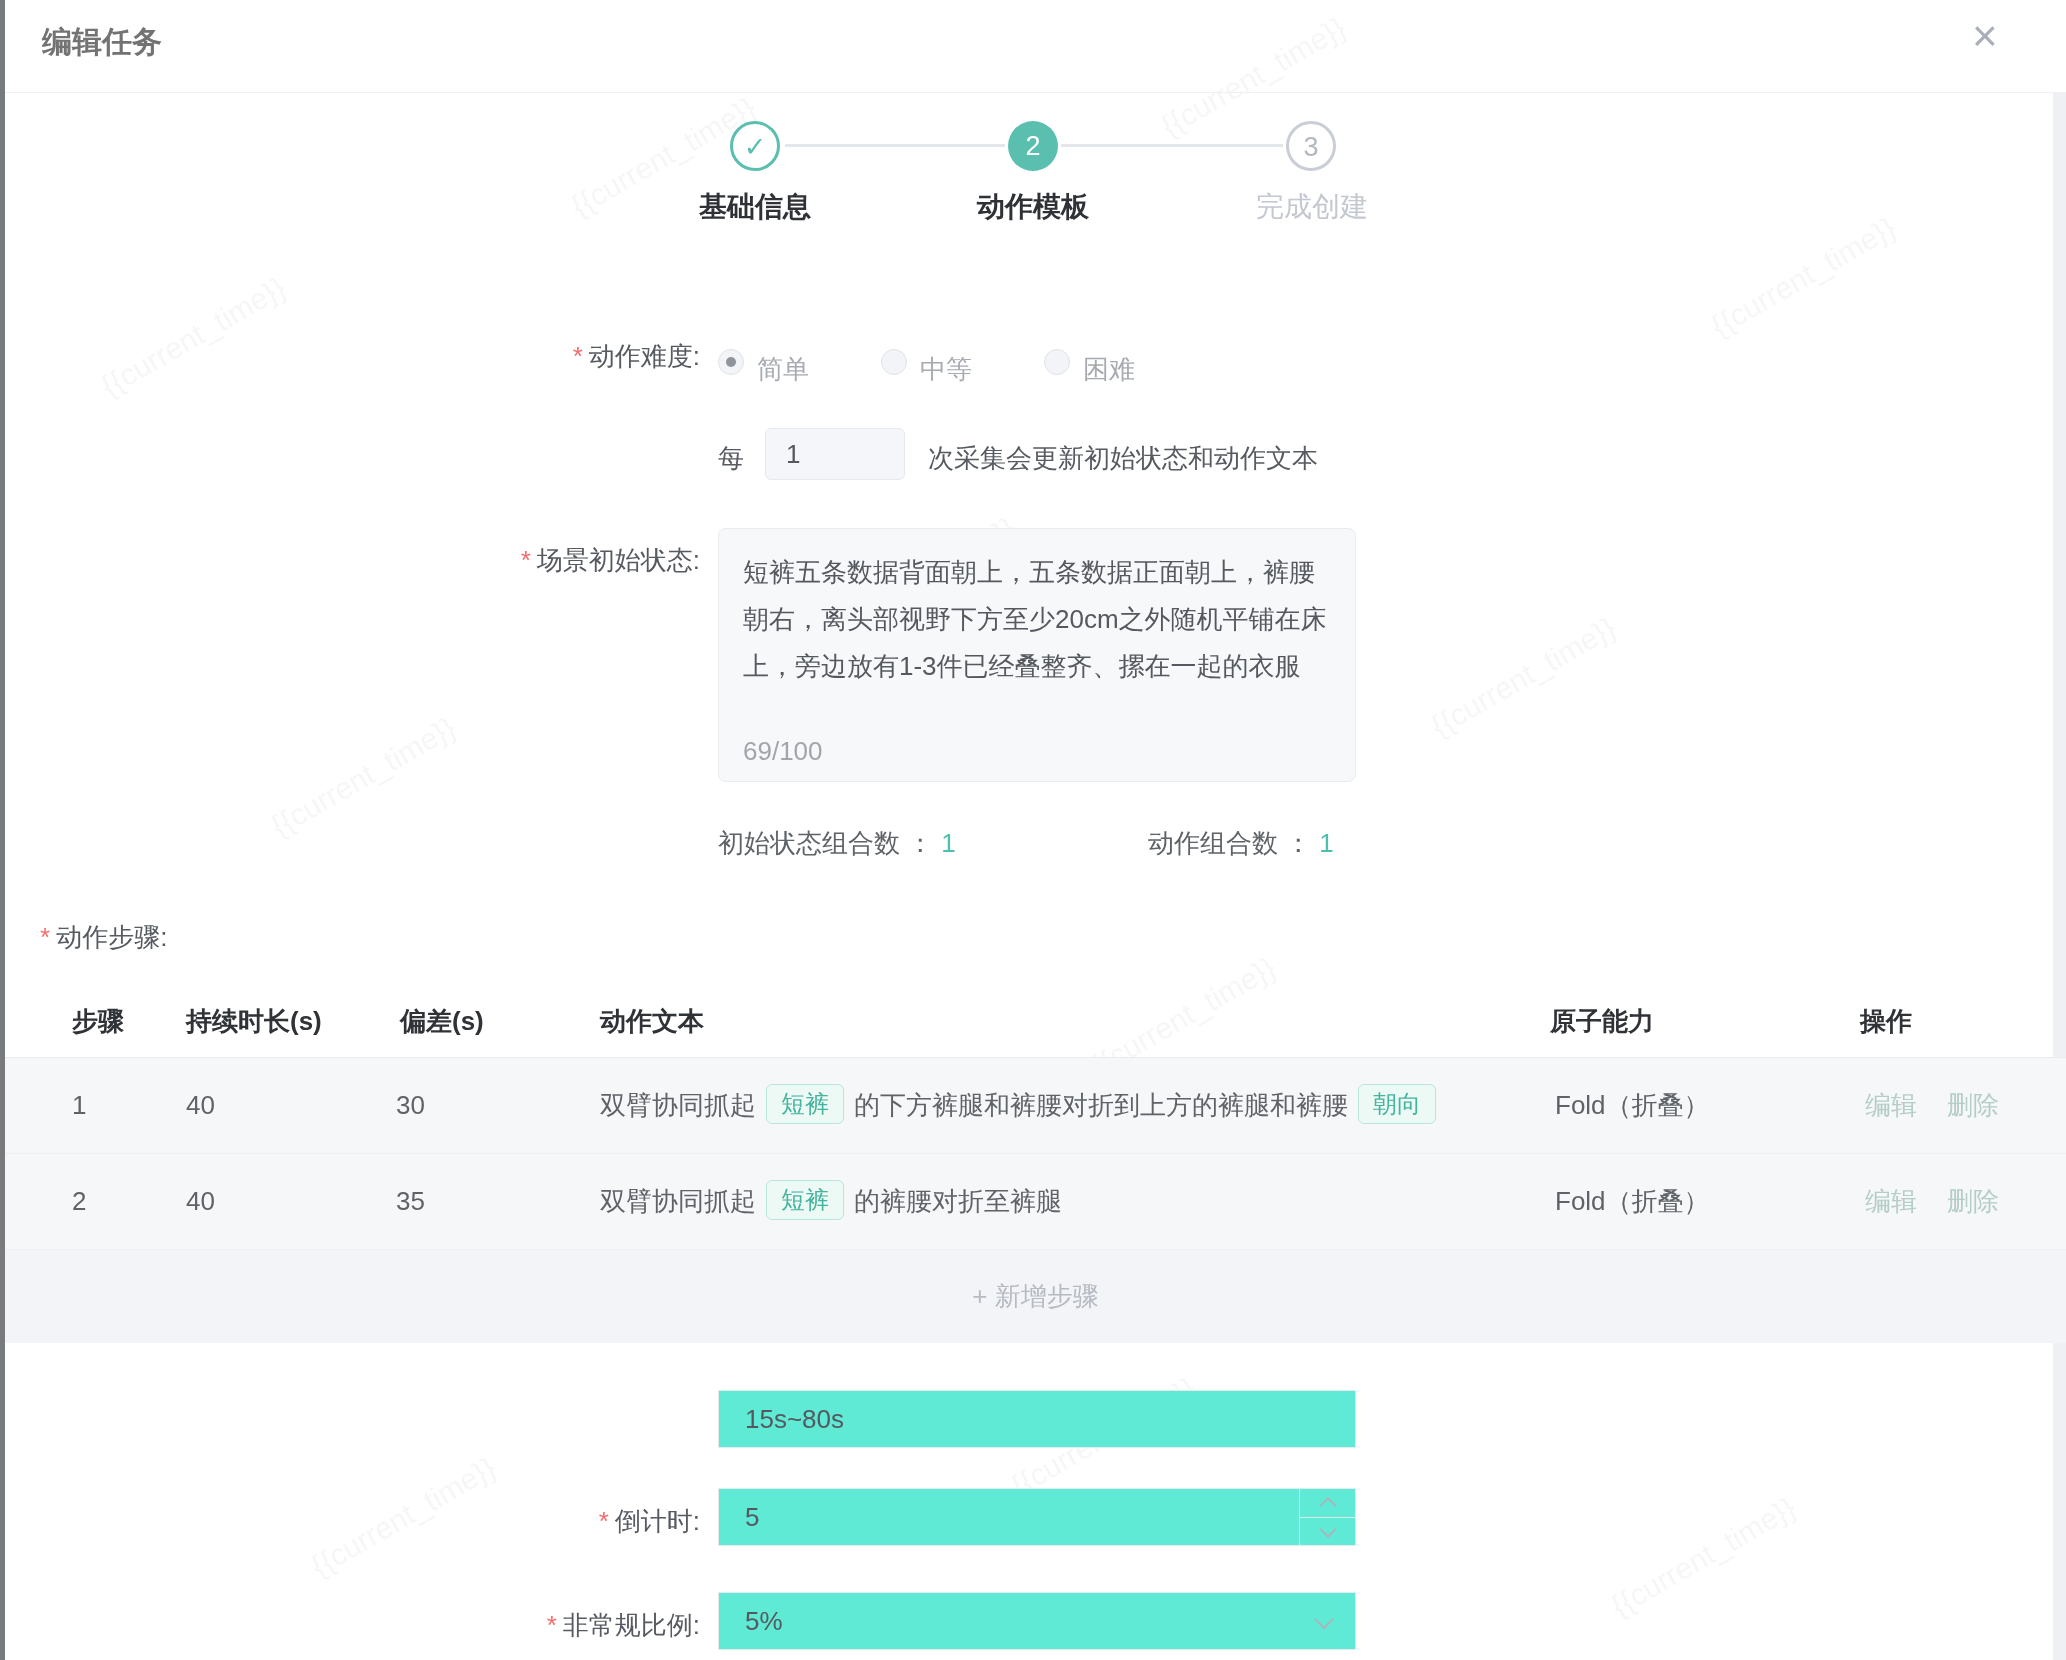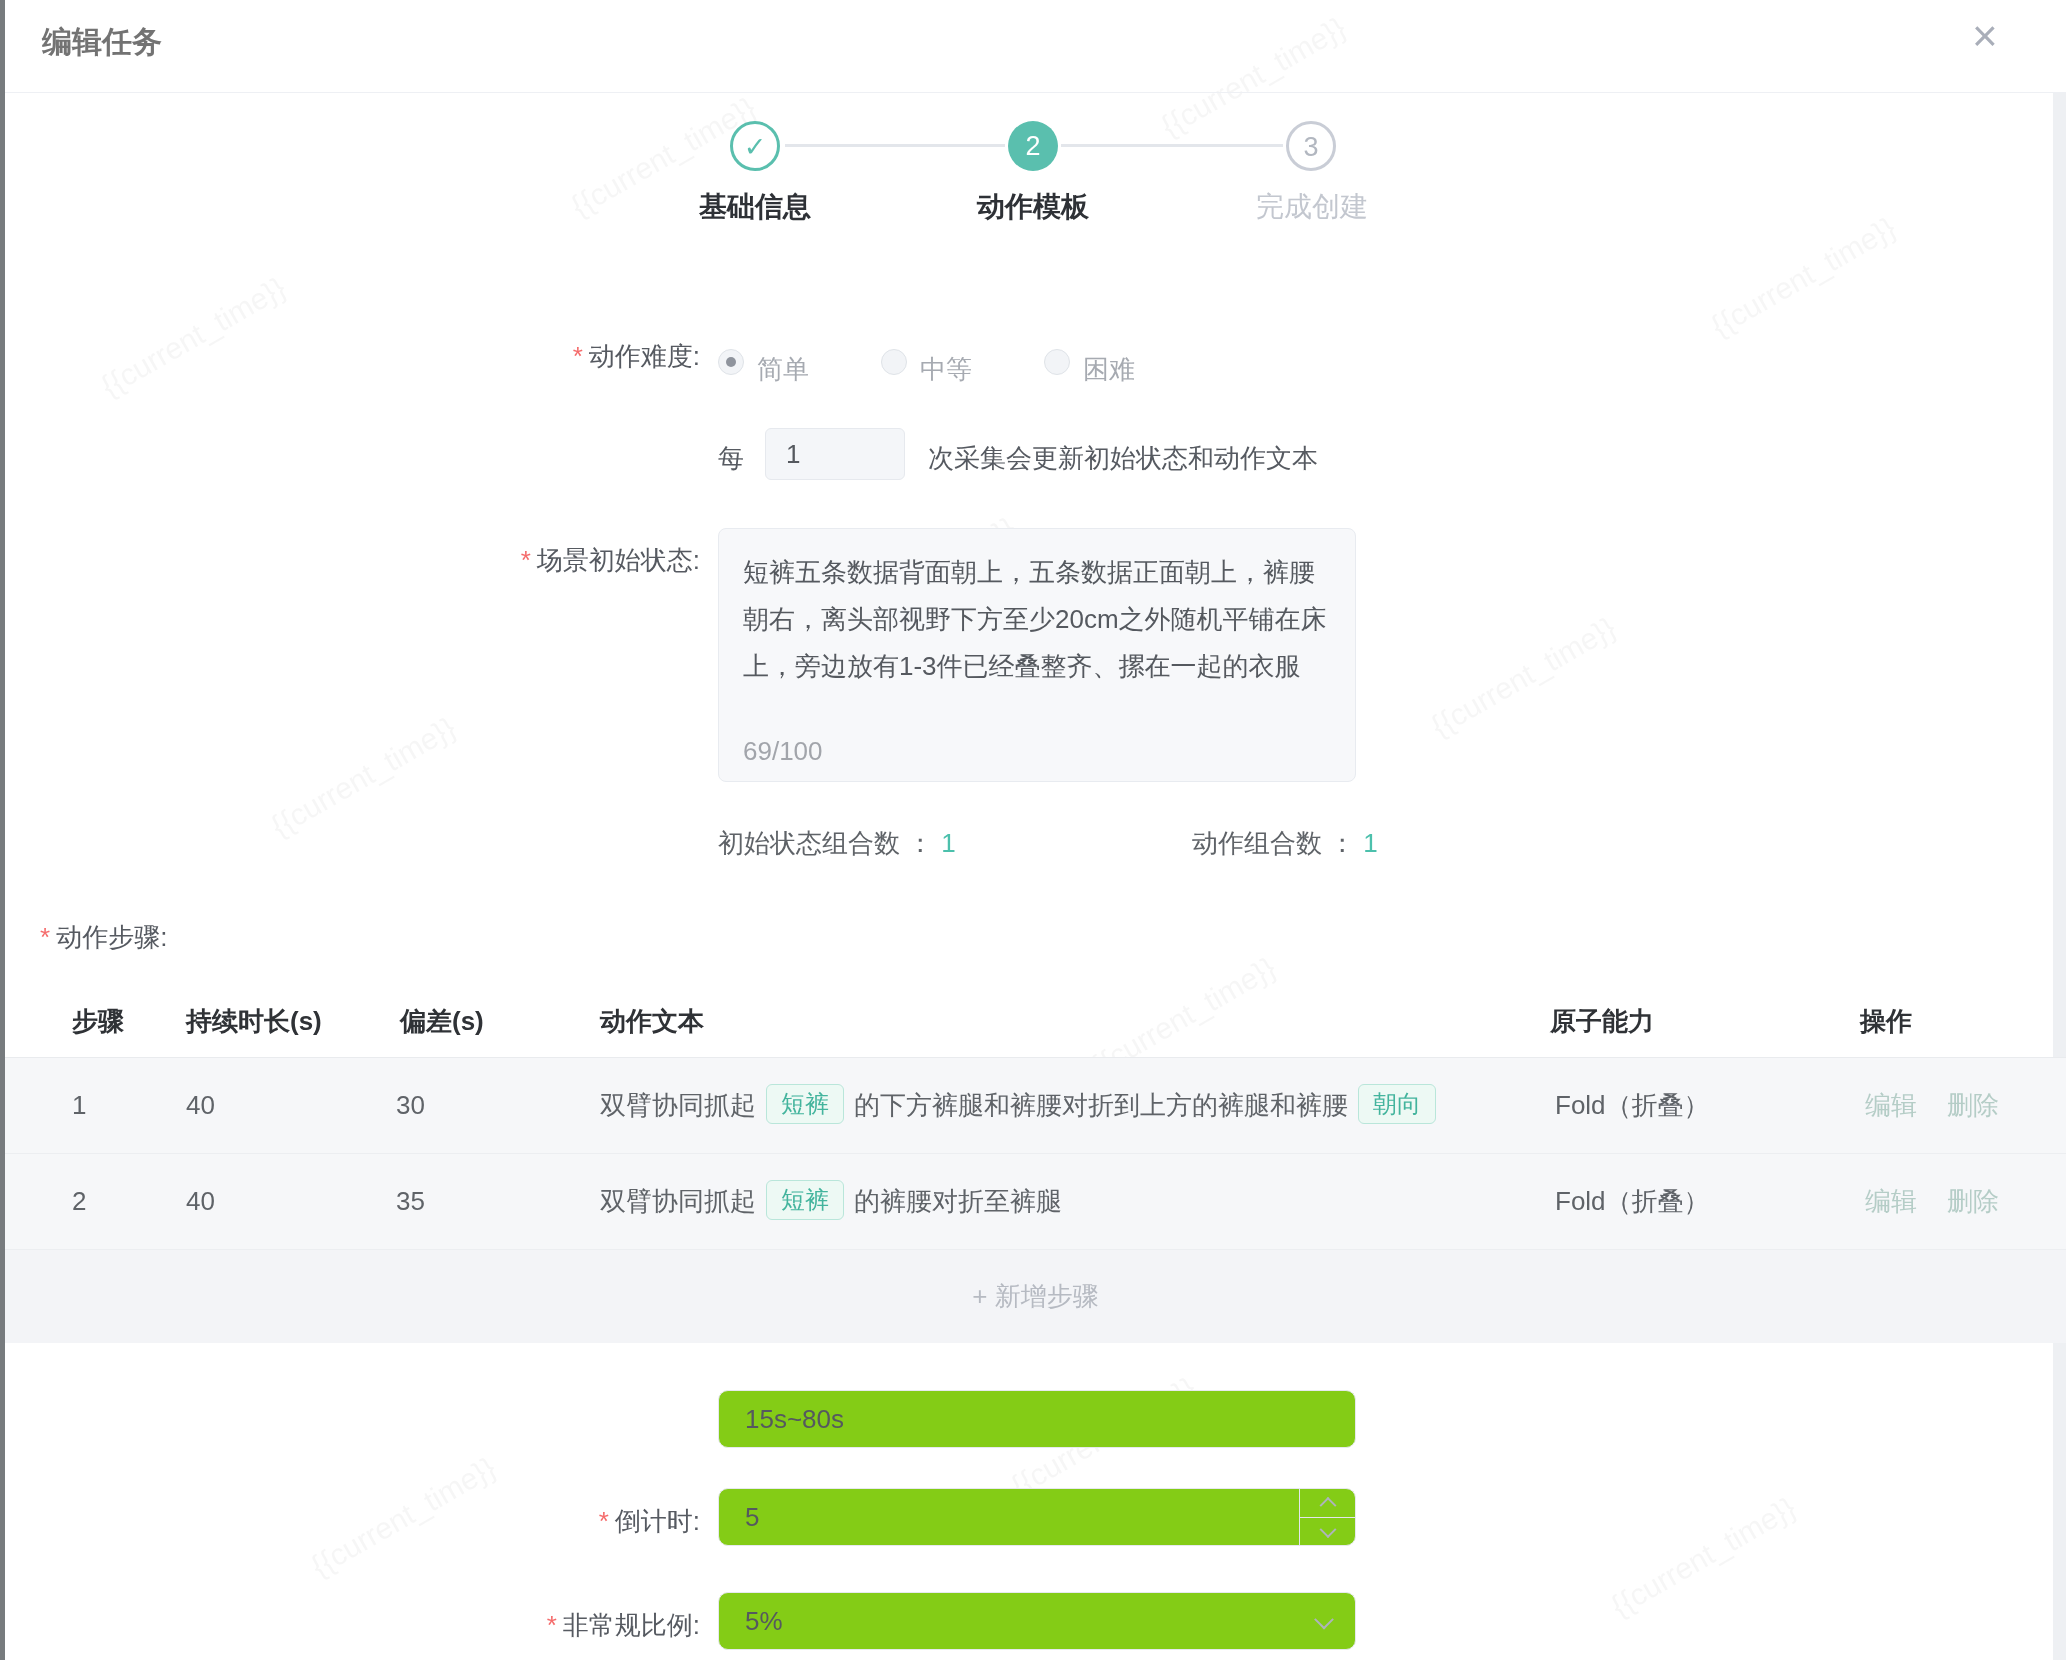--- a/index.html
+++ b/index.html
@@ -63,21 +63,21 @@
   .hdr-border{position:absolute;left:5px;right:0;top:1057px;height:1px;background:#e9ebee;}
   .tag{display:inline-block;vertical-align:2px;padding:3px 14px;margin:0 10px;border:1px solid #b9e6da;
     background:#edf9f4;color:#43b49d;border-radius:6px;font-size:24px;line-height:32px;}
   .lnk{color:#b5cdc7;cursor:pointer;}
   .lnk + .lnk{margin-left:30px;}
   .add-row{position:absolute;left:5px;right:0;top:1250px;height:93px;background:#f3f4f7;
     text-align:center;line-height:93px;font-size:26px;color:#b6bac2;cursor:pointer;}
 
   
   .big-input{position:absolute;left:718px;width:638px;height:58px;box-sizing:border-box;
-    background:#84cc16;border:1px solid #e6e9ee;border-radius:10px;font-size:26px;color:#55595f;
+    background:#5eead4;border:1px solid #e6e9ee;border-radius:0;font-size:26px;color:#55595f;
     line-height:56px;padding-left:26px;}
   .stepper{position:absolute;right:0;top:0;width:56px;height:100%;border-left:1px solid #e3e6ec;box-sizing:border-box;}
   .stepper .half{position:absolute;left:0;width:100%;height:50%;box-sizing:border-box;}
   .stepper .half.dn{top:50%;border-top:1px solid #e3e6ec;}
   .chev{position:absolute;left:50%;top:50%;width:12px;height:12px;border-left:2px solid #aeb3bc;
     border-top:2px solid #aeb3bc;box-sizing:border-box;}
   .chev.up{transform:translate(-50%,-30%) rotate(45deg);}
   .chev.down{transform:translate(-50%,-70%) rotate(225deg);}
   .sel-chev{position:absolute;right:24px;top:50%;width:14px;height:14px;border-left:2px solid #aeb3bc;
     border-top:2px solid #aeb3bc;box-sizing:border-box;transform:translateY(-60%) rotate(225deg);}
@@ -150,21 +150,21 @@
     <span class="req">*</span><span>场景初始状态:</span>
   </div>
   <div class="txtarea">
     <div class="content">短裤五条数据背面朝上，五条数据正面朝上，裤腰朝右，离头部视野下方至少20cm之外随机平铺在床上，旁边放有1-3件已经叠整齐、摞在一起的衣服</div>
     <div class="counter">69/100</div>
   </div>
 
   <div class="combo" style="left:718px;">
     <span>初始状态组合数 ：</span><span class="val">1</span>
   </div>
-  <div class="combo" style="left:1192px;">
+  <div class="combo" style="left:1148px;">
     <span>动作组合数 ：</span><span class="val">1</span>
   </div>
 
   <div style="position:absolute;left:40px;top:920px;font-size:26px;color:#565a61;">
     <span class="req">*</span><span>动作步骤:</span>
   </div>
 
   <div class="tbl-hcell" style="left:72px;">步骤</div>
   <div class="tbl-hcell" style="left:186px;">持续时长(s)</div>
   <div class="tbl-hcell" style="left:400px;">偏差(s)</div>

